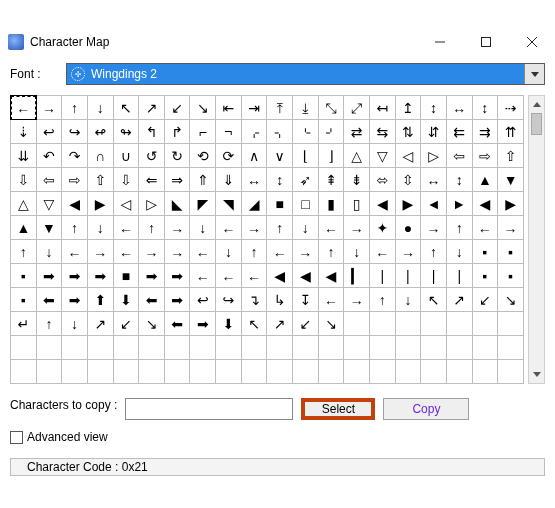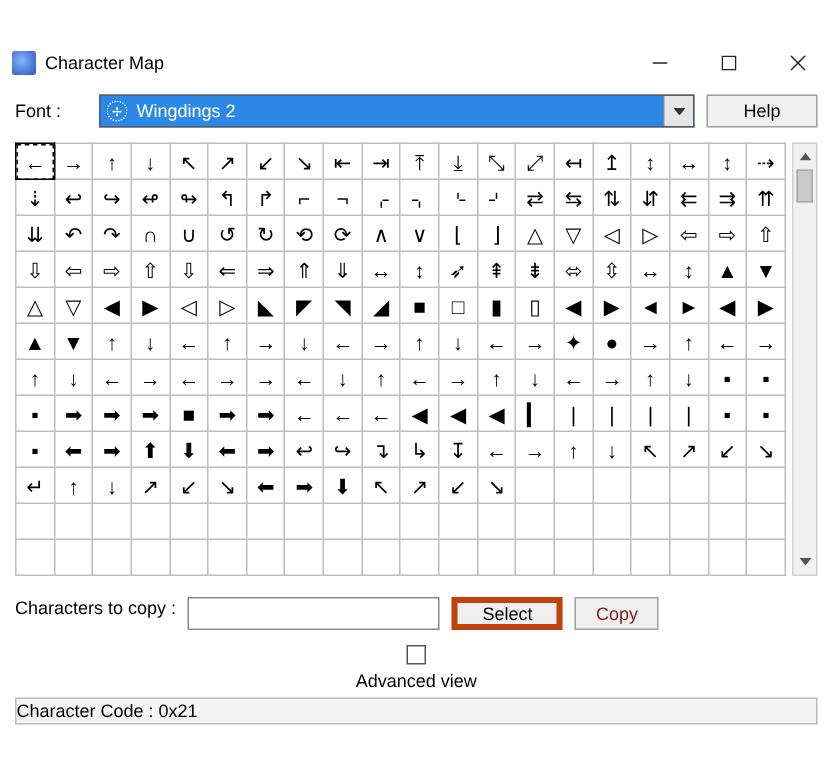--- a/index.html
+++ b/index.html
@@ -144,35 +144,34 @@
   }
   .copy-label { font-size: 12px; }
   .copy-input {
     width: 168px; height: 22px;
     border: 1px solid #888;
     background: #fff;
     padding: 0 4px;
     font-size: 12px;
   }
   .select-btn { width: 74px; border: 4px solid #c2410c; }
-  .copy-btn { width: 56px; color: #7f1d1d; }
+  .copy-btn { width: 86px; color: #6d28d9; }
   .adv-row {
     display: flex; align-items: center; gap: 4px;
     margin-top: 10px;
-    flex-direction: column;
   }
   .checkbox {
     width: 13px; height: 13px;
     border: 1px solid #555;
     background: #fff;
   }
   .statusbar {
-    margin-top: 4px;
+    margin-top: 14px;
     border: 1px solid #bdbdbd;
-    padding: 2px 0;
+    padding: 2px 16px;
     font-size: 12px;
     height: 18px;
     background: #f4f4f4;
     display:flex; align-items:center;
   }
 </style>
 </head>
 <body>
 
 <div class="titlebar">
@@ -203,21 +202,20 @@
     <div class="font-label">Font :</div>
     <div class="font-combo">
       <div class="font-icon">✢</div>
       <span>Wingdings 2</span>
       <div class="combo-btn">
         <svg width="8" height="5" viewBox="0 0 8 5">
             <path d="M0,0 L8,0 L4,5 Z" fill="#333"></path>
           </svg>
       </div>
     </div>
-    <div class="btn help-btn">Help</div>
   </div>
 
   <div class="grid-area">
     <div class="grid-wrap">
       <table class="char-grid">
         <tbody id="char-grid-body">
             <tr>
               <td class="sel">←</td>
               <td>→</td>
               <td>↑</td>

